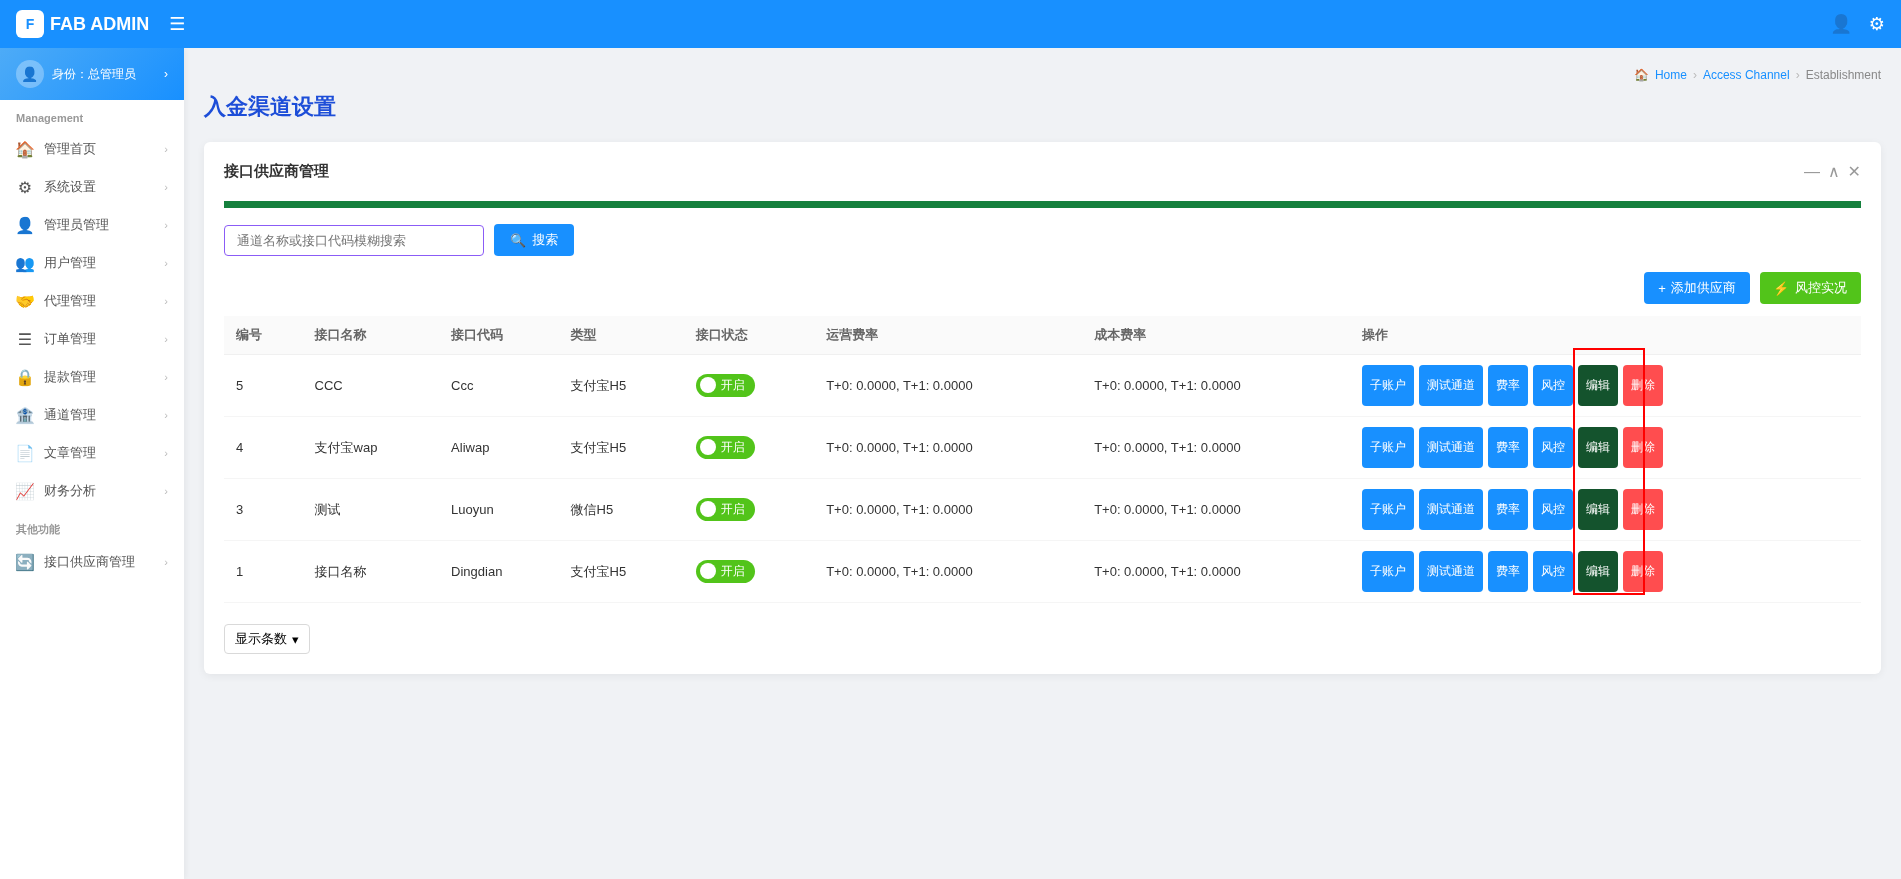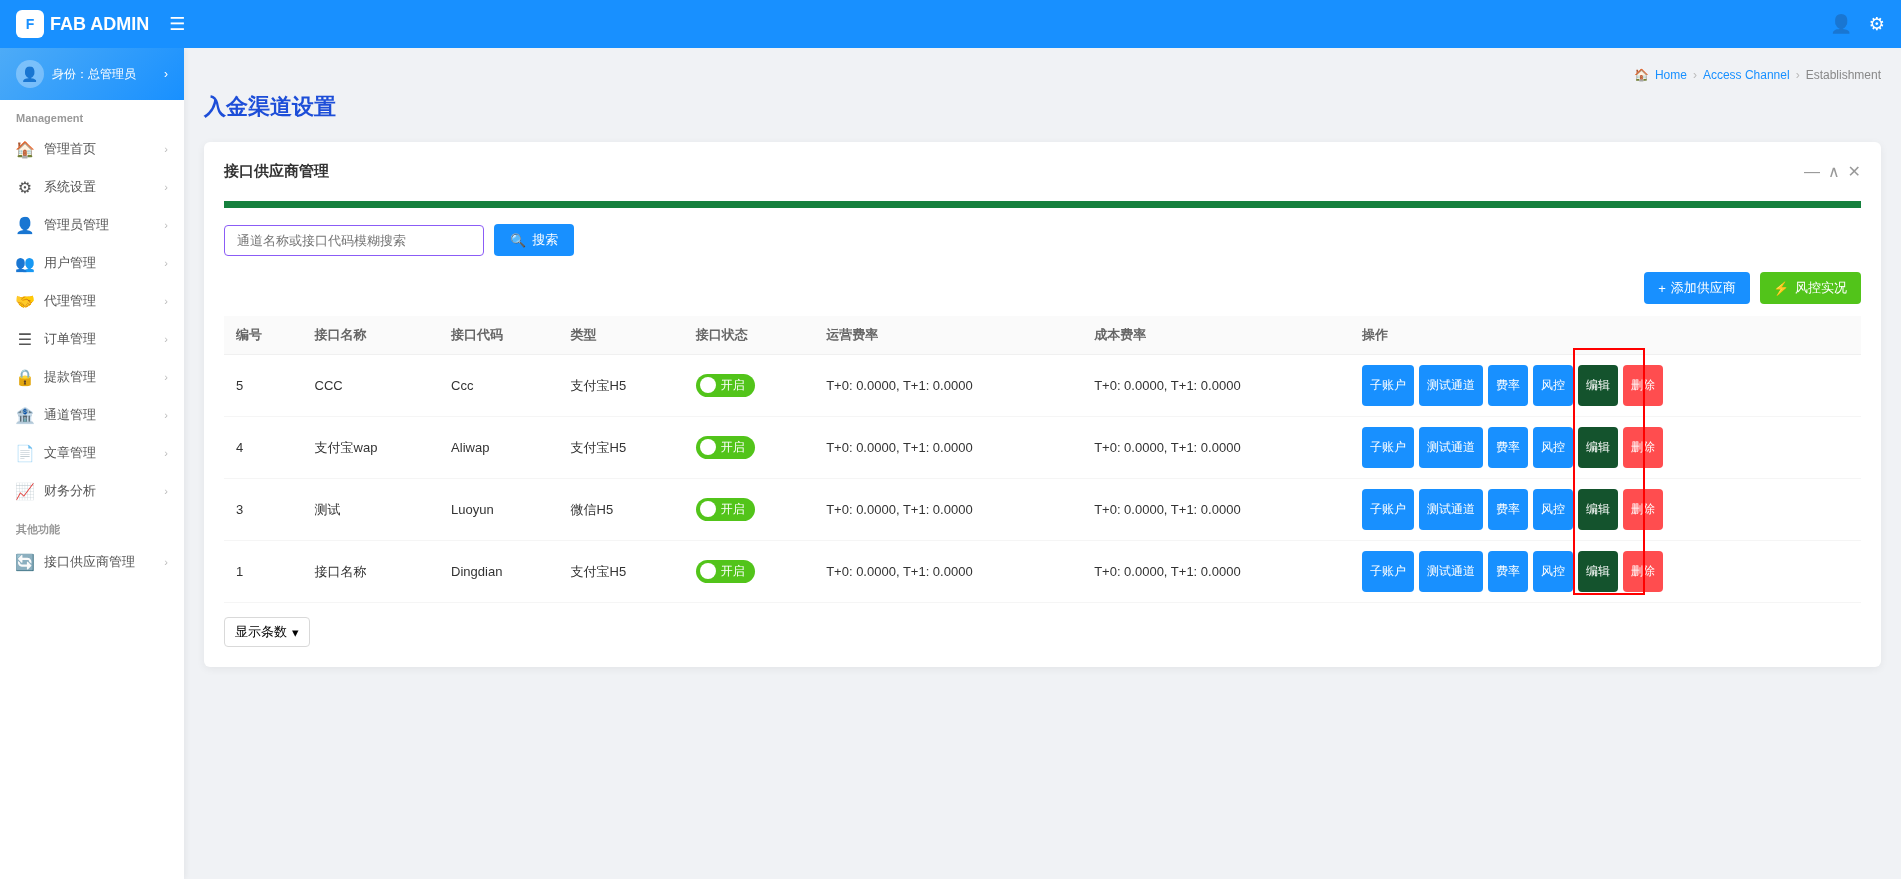--- a/index.html
+++ b/index.html
@@ -148,21 +148,21 @@
     .btn-group { display: flex; gap: 5px; flex-wrap: nowrap; }
     .btn-sm { border: none; border-radius: 4px; padding: 12px 8px; cursor: pointer; font-size: 12px; color: white; white-space: nowrap; }
     .btn-subaccount { background: #1890ff; }
     .btn-test { background: #1890ff; text-align: right; }
     .btn-fee { background: #1890ff; }
     .btn-risk { background: #1890ff; }
     .btn-edit { background: #14532d; }
     .btn-delete { background: #ff4d4f; }
 
     
-    .pagination-row { margin-top: 14px; display: flex; }
+    .pagination-row { margin-top: 21px; display: flex; }
     .btn-page-size {
       border: 1px solid #d9d9d9;
       background: white;
       border-radius: 4px;
       padding: 5px 10px;
       cursor: pointer;
       font-size: 13px;
       display: flex;
       align-items: center;
       gap: 5px;

